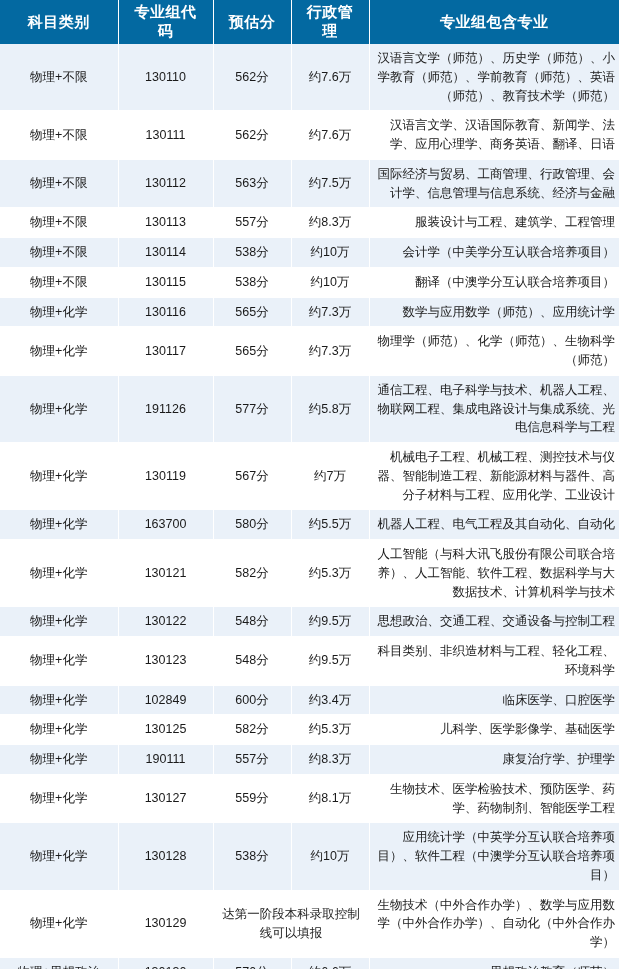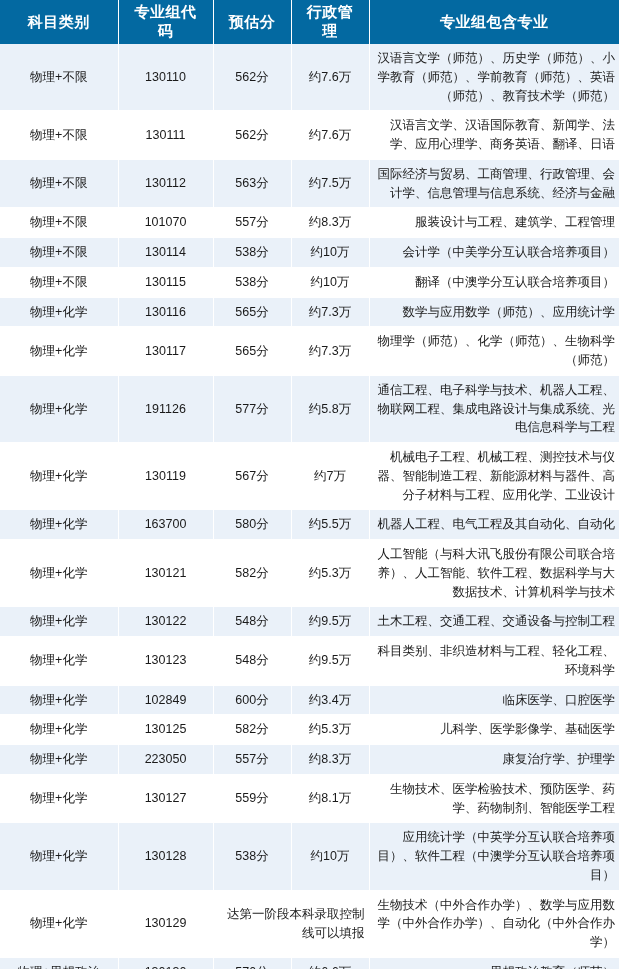--- a/index.html
+++ b/index.html
@@ -48,21 +48,21 @@
   }
   tbody td:last-child { border-right: none; }
 
   tbody tr.odd td { background: #eaf1f9; }
   tbody tr.even td { background: #ffffff; }
 
   td.majors {
     text-align: right;
   }
   td.note {
-    text-align: right;
+    text-align: center;
     font-family: Liberation Serif, serif;
   }
 </style>
 </head>
 <body>
 
 <table class="major-table">
   <colgroup>
     <col class="c1">
       <col class="c2">
@@ -96,21 +96,21 @@
       </tr>
       <tr class="odd">
         <td>物理+不限</td>
         <td>130112</td>
         <td>563分</td>
         <td>约7.5万</td>
         <td class="majors">国际经济与贸易、工商管理、行政管理、会计学、信息管理与信息系统、经济与金融</td>
       </tr>
       <tr class="even">
         <td>物理+不限</td>
-        <td>101070</td>
+        <td>130113</td>
         <td>557分</td>
         <td>约8.3万</td>
         <td class="majors">服装设计与工程、建筑学、工程管理</td>
       </tr>
       <tr class="odd">
         <td>物理+不限</td>
         <td>130114</td>
         <td>538分</td>
         <td>约10万</td>
         <td class="majors">会计学（中美学分互认联合培养项目）</td>
@@ -162,21 +162,21 @@
         <td>130121</td>
         <td>582分</td>
         <td>约5.3万</td>
         <td class="majors">人工智能（与科大讯飞股份有限公司联合培养）、人工智能、软件工程、数据科学与大数据技术、计算机科学与技术</td>
       </tr>
       <tr class="odd">
         <td>物理+化学</td>
         <td>130122</td>
         <td>548分</td>
         <td>约9.5万</td>
-        <td class="majors">土木工程、交通工程、交通设备与控制工程</td>
+        <td class="majors">思想政治、交通工程、交通设备与控制工程</td>
       </tr>
       <tr class="even">
         <td>物理+化学</td>
         <td>130123</td>
         <td>548分</td>
         <td>约9.5万</td>
         <td class="majors">科目类别、非织造材料与工程、轻化工程、环境科学</td>
       </tr>
       <tr class="odd">
         <td>物理+化学</td>
@@ -187,21 +187,21 @@
       </tr>
       <tr class="even">
         <td>物理+化学</td>
         <td>130125</td>
         <td>582分</td>
         <td>约5.3万</td>
         <td class="majors">儿科学、医学影像学、基础医学</td>
       </tr>
       <tr class="odd">
         <td>物理+化学</td>
-        <td>223050</td>
+        <td>190111</td>
         <td>557分</td>
         <td>约8.3万</td>
         <td class="majors">康复治疗学、护理学</td>
       </tr>
       <tr class="even">
         <td>物理+化学</td>
         <td>130127</td>
         <td>559分</td>
         <td>约8.1万</td>
         <td class="majors">生物技术、医学检验技术、预防医学、药学、药物制剂、智能医学工程</td>

